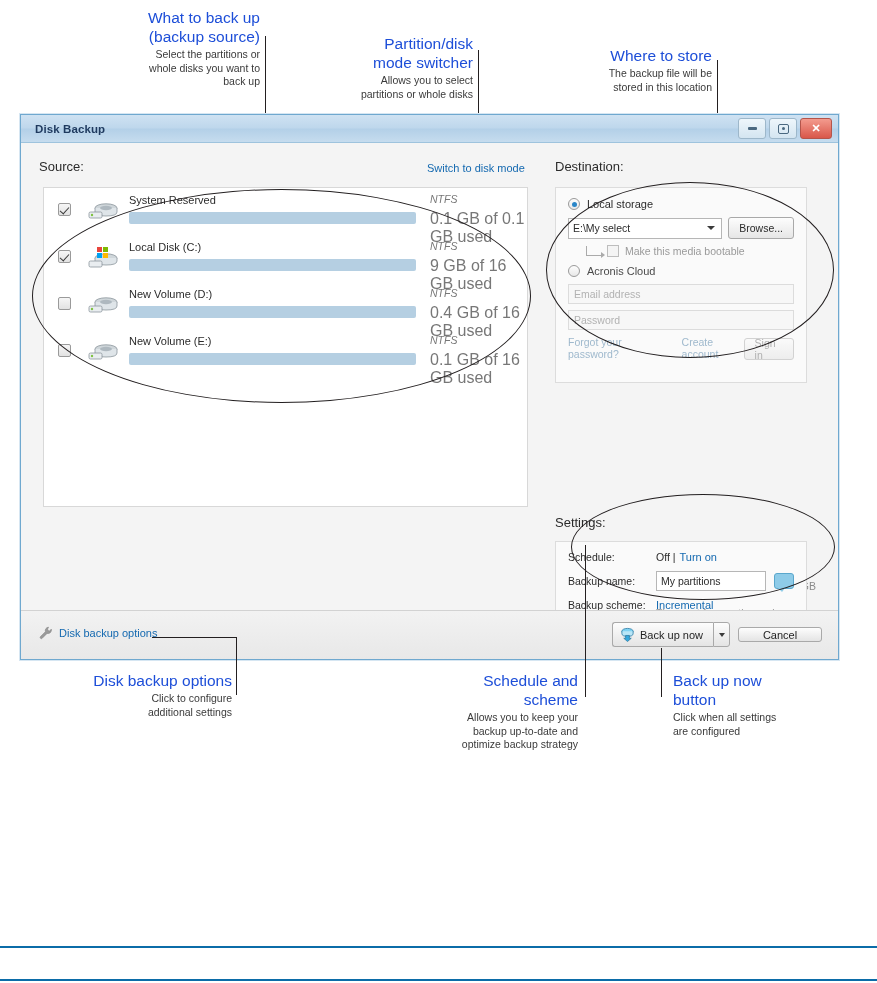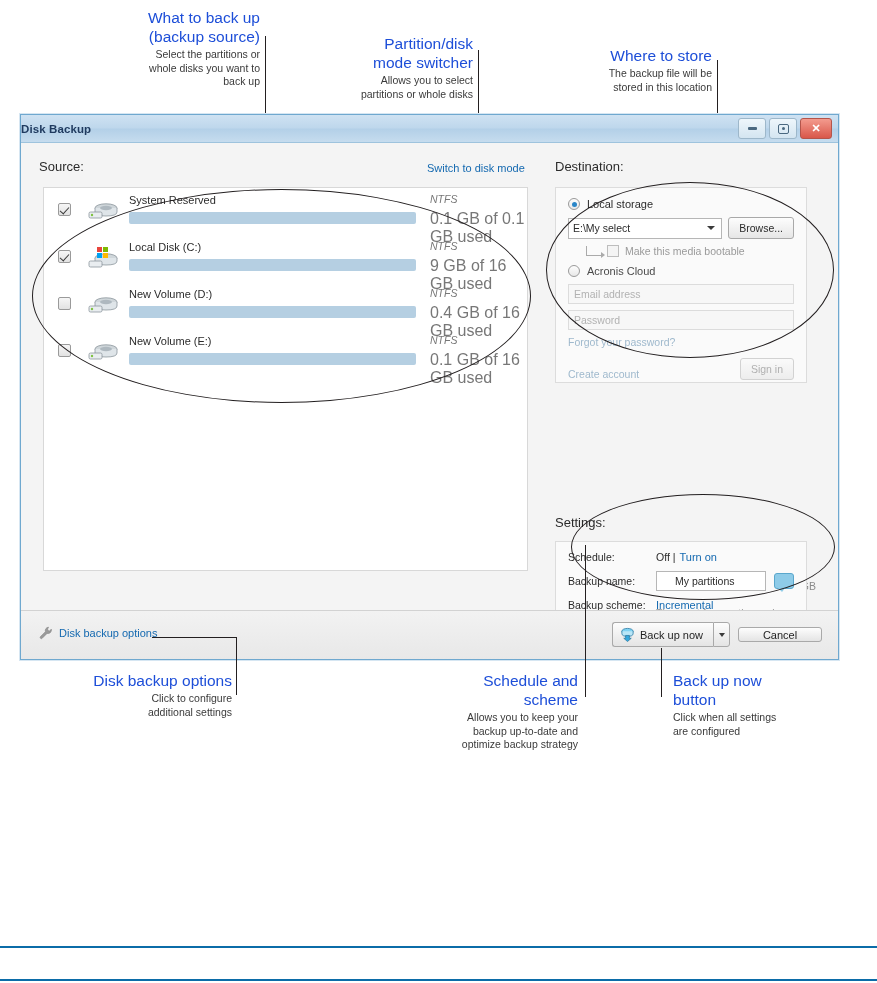--- a/index.html
+++ b/index.html
@@ -68,20 +68,21 @@
     background: linear-gradient(to bottom, #cfe2f2 0%, #bed7ec 48%, #b3d0e8 52%, #c6dcee 100%);
     border-bottom: 1px solid #9ec3dd;
     display: flex;
     align-items: center;
     position: relative;
     box-sizing: border-box;
   }
   .title-text {
     font-size: 11.5px;
     color: #1f3a5f;
+    margin-left: 14px;
     font-weight: 600;
     letter-spacing: .1px;
   }
   .win-controls {
     position: absolute;
     right: 6px;
     top: 3px;
     display: flex;
     gap: 3px;
   }
@@ -145,21 +146,21 @@
     position: absolute;
     left: 406px;
     top: 19px;
   }
 
   .source-panel {
     position: absolute;
     left: 22px;
     top: 44px;
     width: 485px;
-    height: 384px;
+    height: 320px;
     background: #ffffff;
     border: 1px solid #d8d8d8;
     box-sizing: border-box;
   }
   .part-row {
     position: relative;
     height: 47px;
     padding: 8px 10px 0 10px;
     box-sizing: border-box;
   }
@@ -322,21 +323,21 @@
     border: 1px solid #dcdcdc;
     background: #f7f7f7;
     font-size: 10.5px;
     color: #b2b2b2;
     display: flex; align-items: center;
     padding: 0 5px;
     margin-bottom: 6px;
     box-sizing: border-box;
   }
   .cloud-foot { display: flex; align-items: flex-end; justify-content: space-between; }
-  .cloud-links { display:flex; flex-direction: column; gap: 20px; }
+  .cloud-links { display:flex; flex-direction: row; gap: 20px; }
   .cloud-links span { font-size: 10.5px; color: #9fb9cd; }
   .btn.disabled { color: #b0b0b0; background: linear-gradient(to bottom,#fafafa,#ededed); border-color:#d2d2d2; }
 
   
   .set-panel {
     position: absolute;
     left: 534px;
     top: 398px;
     width: 252px;
     height: 92px;
@@ -346,21 +347,21 @@
     padding: 9px 12px;
   }
   .set-row { display: flex; align-items: center; margin-bottom: 8px; }
   .set-key { width: 88px; font-size: 10.5px; color: #2b2b2b; flex:none; }
   .set-val { font-size: 10.5px; color: #2b2b2b; }
   .name-input {
     width: 110px; height: 20px;
     border: 1px solid #b6b6b6;
     background: #fff;
     font-size: 10.5px; color: #2b2b2b;
-    display: flex; align-items: center; padding: 0 18px;
+    display: flex; align-items: center; padding: 0 4px;
     box-sizing: border-box;
   }
   .comment-icon {
     width: 18px; height: 14px; margin-left: 8px;
     background: #8ecbe8; border: 1px solid #5aa7cc; border-radius: 3px;
     position: relative;
   }
   .comment-icon::after {
     content:""; position:absolute; left:3px; bottom:-4px;
     border-left:4px solid transparent; border-right:3px solid transparent;

